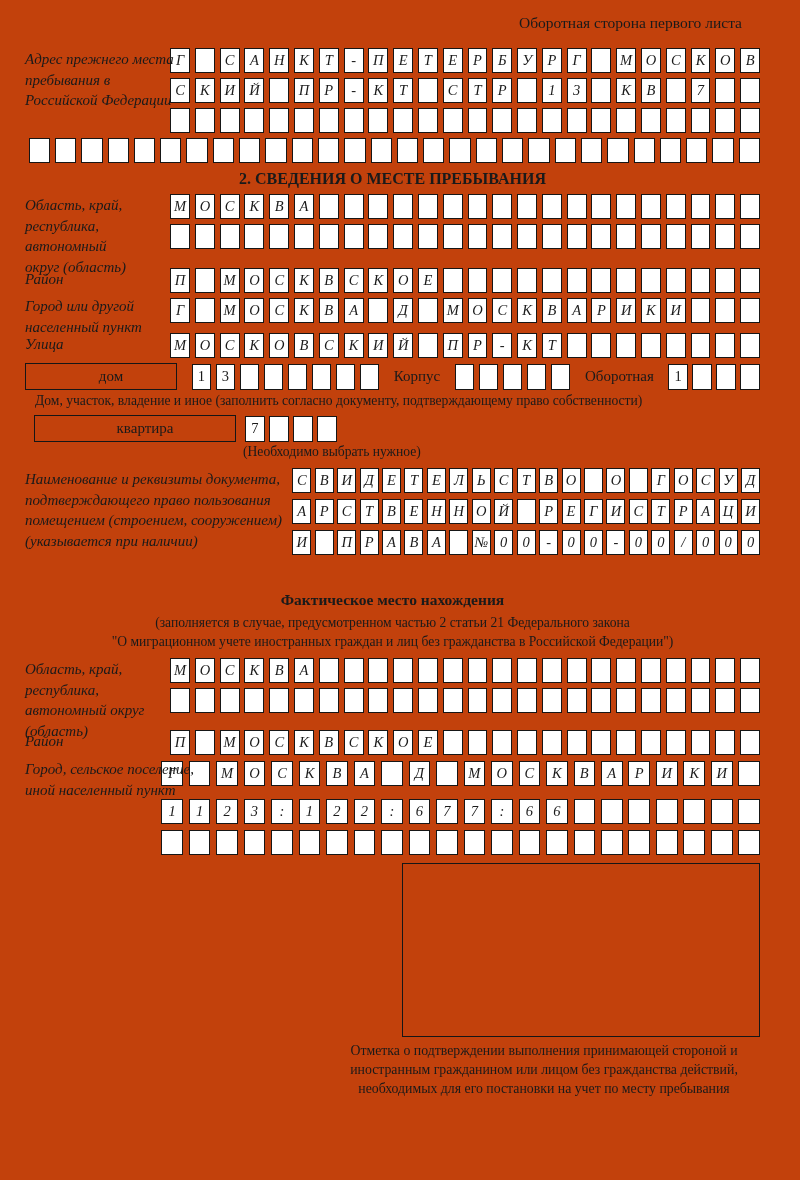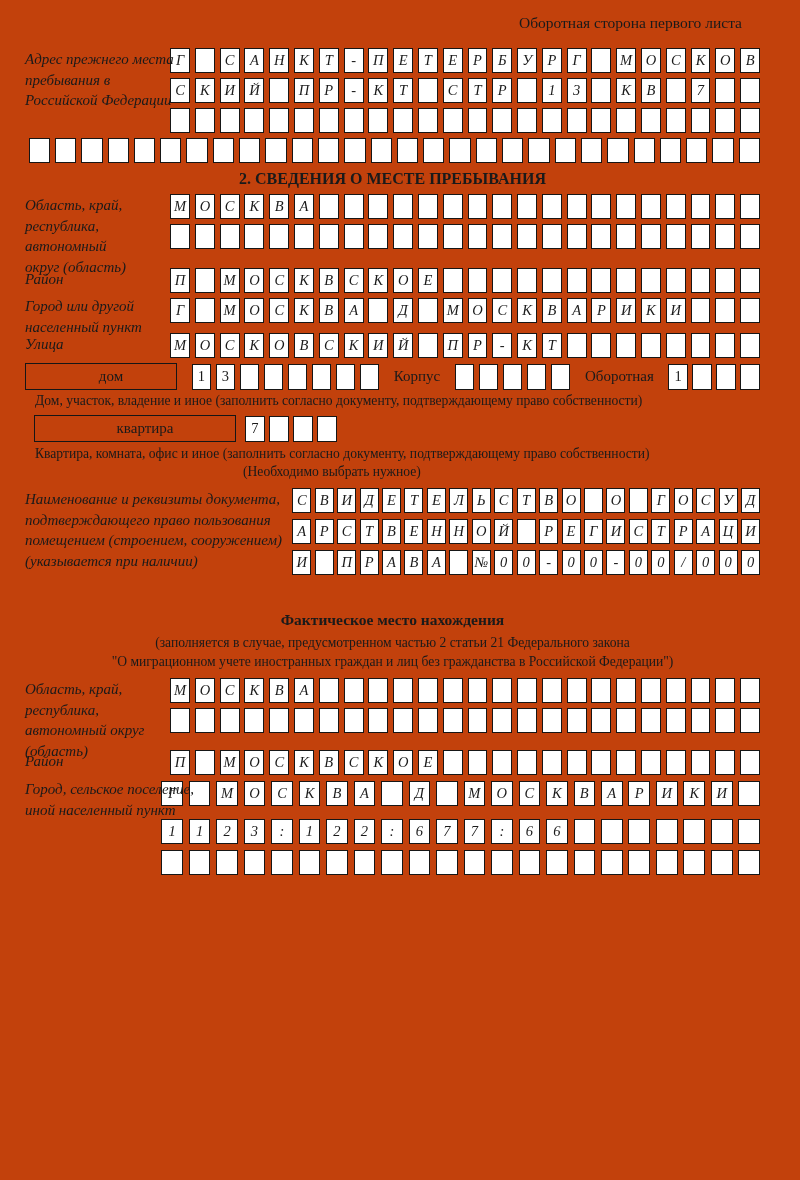--- a/index.html
+++ b/index.html
@@ -349,21 +349,20 @@
 
   <div class="apt-row">
     <div class="plate" style="width:202px; margin-left:9px;">квартира</div>
     <div class="mini" style="margin-left:9px;">
         <span class="box">7</span>
         <span class="box"></span>
         <span class="box"></span>
         <span class="box"></span>
       </div>
   </div>
-  <div class="caption" style="margin-top:4px; margin-left:10px;">Квартира, комната, офис и иное (заполнить согласно документу, подтверждающему право собственности)</div>
 
   <div class="caption" style="margin-left:218px; margin-top:2px;">(Необходимо выбрать нужное)</div>
 
   <div class="field" style="margin-top:8px; min-height:87px; margin-bottom:36px;">
     <span class="flabel" style="width:258px;">Наименование и реквизиты документа, подтверждающего право пользования помещением (строением, сооружением) (указывается при наличии)</span>
     <div class="rows" style="gap:6px;">
       <div class="boxes b21">
           <span class="box">С</span>
           <span class="box">В</span>
           <span class="box">И</span>
@@ -601,14 +600,18 @@
           <span class="box"></span>
           <span class="box"></span>
           <span class="box"></span>
           <span class="box"></span>
           <span class="box"></span>
           <span class="box"></span>
         </div>
     </div>
   </div>
 
+  <div class="stamp-wrap">
+    <div class="stamp-box"></div>
+    <div class="stamp-note">Отметка о подтверждении выполнения принимающей стороной и иностранным гражданином или лицом без гражданства действий, необходимых для его постановки на учет по месту пребывания</div>
+  </div>
 
 </div>
 
 </body></html>

